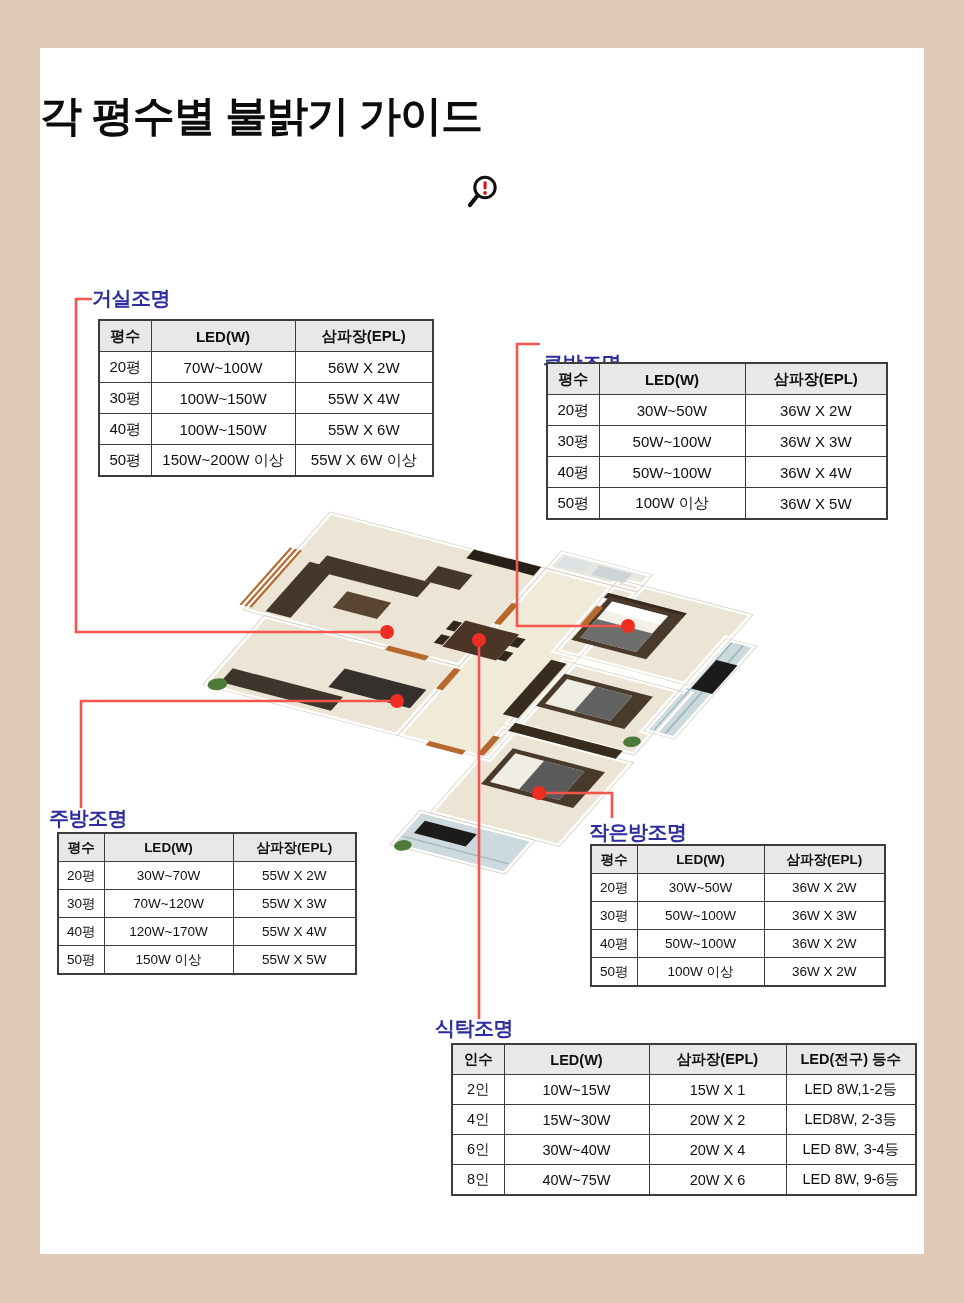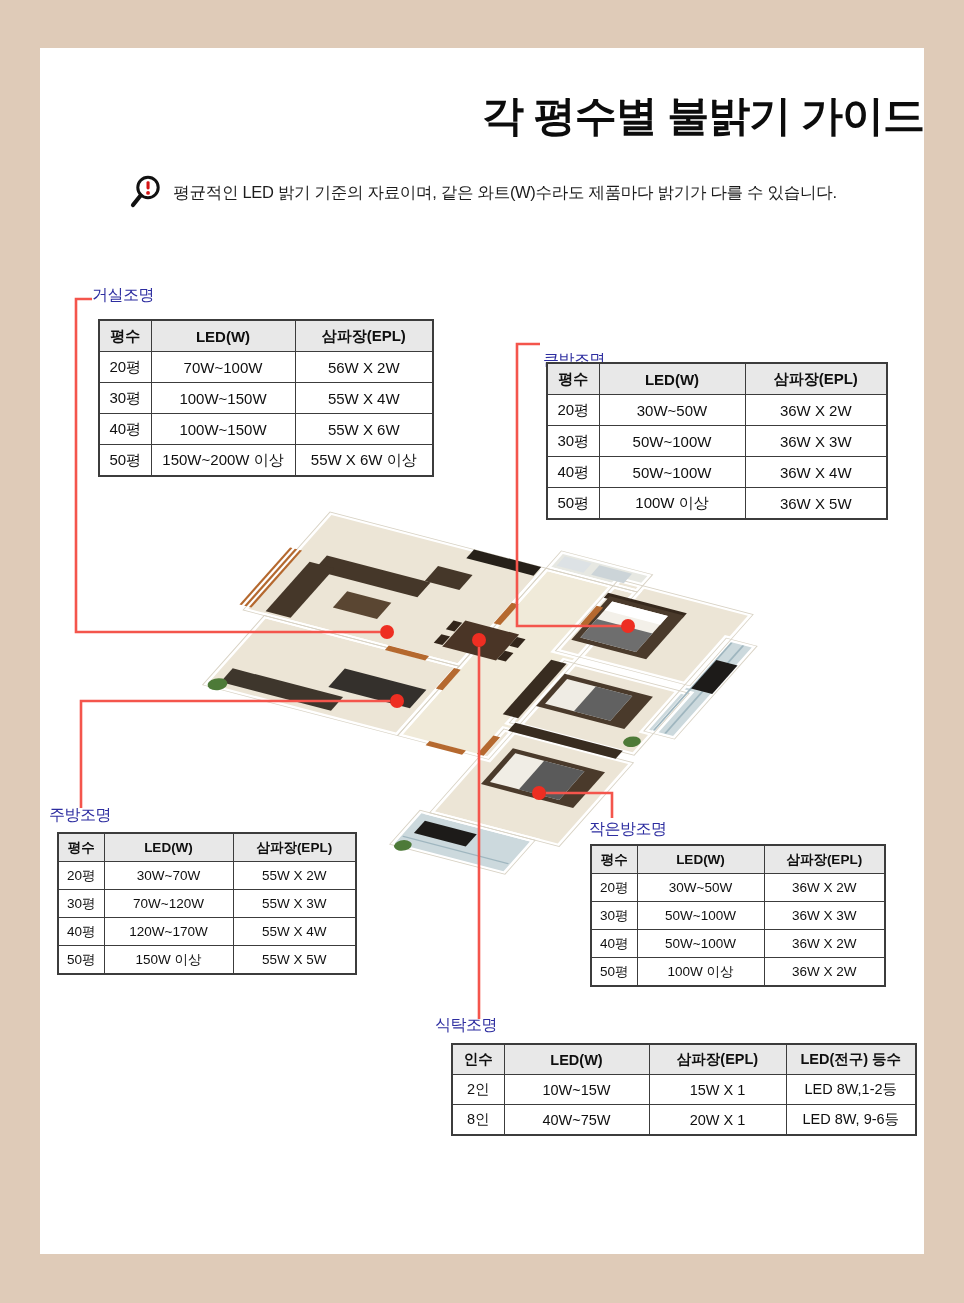--- a/index.html
+++ b/index.html
@@ -1,22 +1,22 @@
 <!DOCTYPE html>
 <html style="--frame_beige: #dfcbb8; --label_blue: #2d2da0; --line_red: #f4554c; --dot_red: #ee2e22; --header_bg: #e8e8e8; --table_border: #3c3c3c; --floor_cream: #ece5d6;"><head>
 <meta charset="utf-8">
 <style>
   html,body{margin:0;padding:0;}
   body{font-family:"Liberation Sans","DejaVu Sans",sans-serif;}
   .frame{position:relative;width:964px;height:1303px;background:var(--frame_beige,#dfcbb8);overflow:hidden;}
   .content{position:absolute;left:40px;top:48px;width:884px;height:1206px;background:#ffffff;}
-  .title{position:absolute;left:0;top:40px;width:100%;text-align:right;font-size:42px;font-weight:800;letter-spacing:-1px;color:#0c0c0c;margin:0;}
+  .title{position:absolute;left:0;top:40px;width:100%;text-align:left;font-size:42px;font-weight:800;letter-spacing:-1px;color:#0c0c0c;margin:0;}
   .notice{position:absolute;left:0;top:126px;width:100%;display:flex;align-items:center;justify-content:center;gap:10px;}
   .notice-text{font-size:16.5px;color:#1c1c1c;letter-spacing:-0.3px;}
-  .tbl-label{position:absolute;font-size:16px;font-weight:400;color:var(--label_blue,#2d2da0);letter-spacing:-0.5px;z-index:3;text-align:right;}
+  .tbl-label{position:absolute;font-size:20px;font-weight:700;color:var(--label_blue,#2d2da0);letter-spacing:-0.5px;z-index:3;text-align:right;}
   table.guide{position:absolute;border-collapse:collapse;background:#ffffff;z-index:3;table-layout:fixed;}
   table.guide{border:2px solid var(--table_border,#3c3c3c);}
   table.guide th,table.guide td{border:1px solid var(--table_border,#3c3c3c);text-align:center;vertical-align:middle;padding:0;color:#0f0f0f;white-space:nowrap;overflow:hidden;}
   table.guide th{background:var(--header_bg,#e8e8e8);font-weight:600;}
   .size-a th,.size-a td{height:30px;font-size:15px;}
   .size-b th,.size-b td{height:27px;font-size:13.5px;}
   .size-c th,.size-c td{height:29px;font-size:14.5px;}
   .floorplan{position:absolute;left:155px;top:450px;width:575px;height:430px;z-index:1;}
   .overlay{position:absolute;left:0;top:0;width:964px;height:1303px;z-index:2;pointer-events:none;}
 </style>
@@ -46,21 +46,20 @@
 
     <h1 class="title">각 평수별 불밝기 가이드</h1>
 
     <div class="notice">
       <svg width="36" height="37" viewBox="0 0 36 37">
         <circle cx="21" cy="13.5" r="10.2" fill="none" stroke="#111111" stroke-width="3"></circle>
         <line x1="13.6" y1="21.5" x2="6" y2="31" stroke="#111111" stroke-width="4.2" stroke-linecap="round"></line>
         <rect x="19.5" y="7.2" width="3.1" height="8.2" rx="1.4" fill="#d41414"></rect>
         <circle cx="21.05" cy="18.9" r="1.9" fill="#d41414"></circle>
       </svg>
-      <span class="notice-text">평균적인 LED 밝기 기준의 자료이며, 같은 와트(W)수라도 제품마다 밝기가 다를 수 있습니다.</span>
     </div>
 
     <div class="floorplan">
       <svg width="575" height="430" viewBox="195 498 575 430">
         <g transform="matrix(0.96,0.25,-0.55,0.62,330,512)">
 
           <g>
             <rect x="225" y="-28" width="95" height="28" fill="#e7e8e2"></rect>
             <rect x="0" y="0" width="225" height="158" style="fill:var(--floor_cream,#ece5d6)"></rect>
             <rect x="22" y="158" width="203" height="112" style="fill:var(--floor_cream,#ece5d6)"></rect>
@@ -325,22 +324,34 @@
           </tr>
         </thead>
         <tbody>
           <tr>
             <td>2인</td>
             <td>10W~15W</td>
             <td>15W X 1</td>
             <td>LED 8W,1-2등</td>
           </tr>
           <tr>
+            <td>4인</td>
+            <td>15W~30W</td>
+            <td>20W X 2</td>
+            <td>LED8W, 2-3등</td>
+          </tr>
+          <tr>
+            <td>6인</td>
+            <td>30W~40W</td>
+            <td>20W X 4</td>
+            <td>LED 8W, 3-4등</td>
+          </tr>
+          <tr>
             <td>8인</td>
             <td>40W~75W</td>
-            <td>20W X 1</td>
+            <td>20W X 6</td>
             <td>LED 8W, 9-6등</td>
           </tr>
         </tbody>
       </table>
 
   </div>
 </div>
 
 </body></html>

